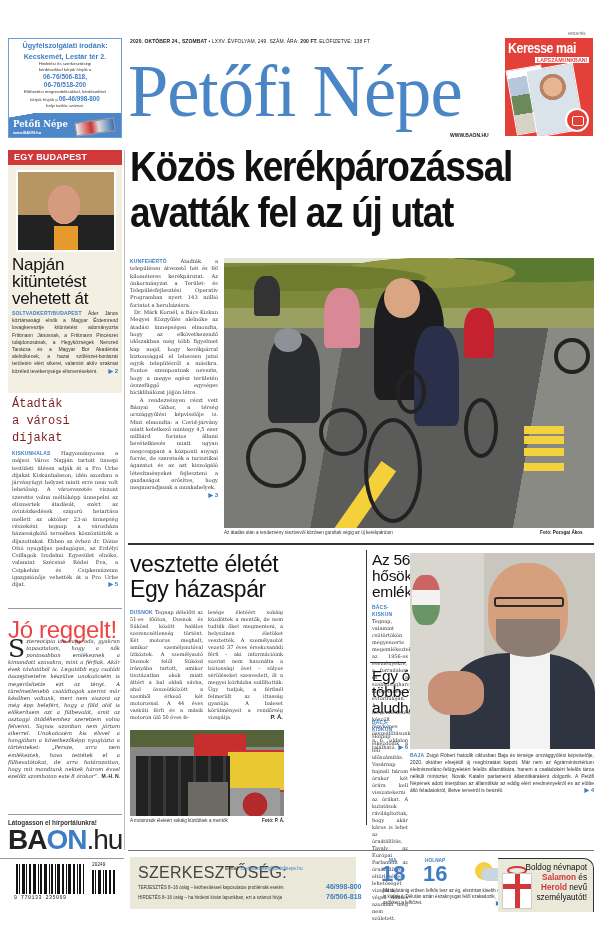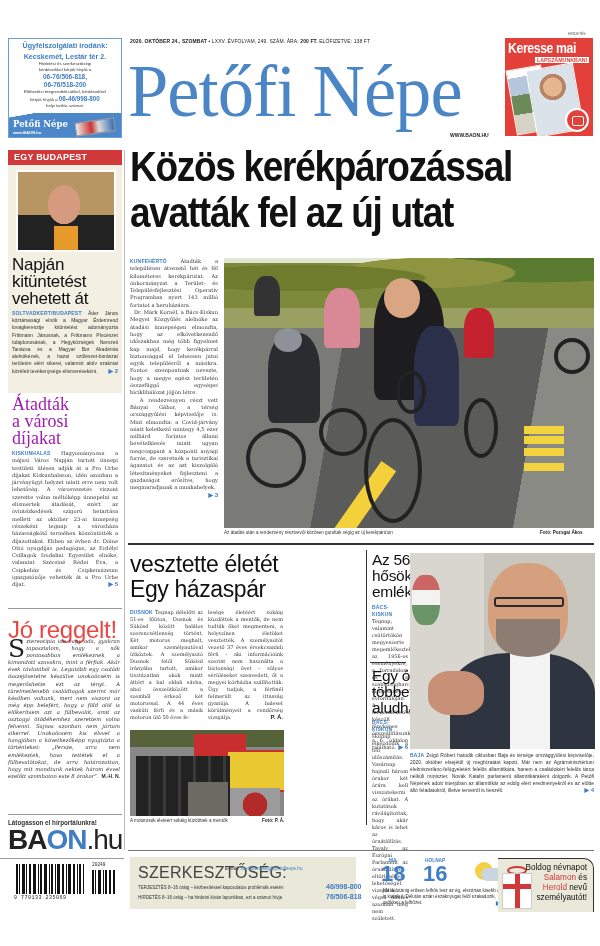--- a/index.html
+++ b/index.html
@@ -40,21 +40,21 @@
 
 #headline{left:130px;top:143px;width:470px;font-family:"Liberation Sans",sans-serif;font-weight:bold;font-size:43px;line-height:46px;color:#111;letter-spacing:-1.5px;transform:scaleX(0.86);transform-origin:left;white-space:nowrap}
 
 
 #egy-percben{left:8px;top:150px;width:114px;height:15px;background:#d0383a;color:#fff;font-family:"Liberation Sans",sans-serif;font-weight:bold;font-size:9px;padding-left:6px;line-height:15px;letter-spacing:.2px}
 #left-col-bg{left:8px;top:165px;width:114px;height:228px;background:#f3efe3}
 #portrait{left:16px;top:170px;width:100px;height:82px;background:radial-gradient(ellipse 20px 24px at 48% 42%,#d69a7f 0 80%,transparent 82%),linear-gradient(180deg,#b79664 0 55%,#222 55% 100%);border:2px solid #fff;overflow:hidden}
 #portrait .shirt{position:absolute;left:36px;top:54px;width:24px;height:30px;background:#e69a2c}
 #h-allami{left:12px;top:256px;font-family:"Liberation Sans",sans-serif;font-size:17px;line-height:17px;color:#111;font-weight:normal;letter-spacing:-.3px}
 #t-allami{left:12px;top:310px;width:106px}
-.sect-h{font-family:Liberation Serif, serif;font-size:18px;line-height:17px;color:#a21caf}
+.sect-h{font-family:Liberation Mono, monospace;font-size:12px;line-height:17px;color:#7f1d1d}
 #h-atadtak{left:12px;top:396px}
 #t-atadtak{left:12px;top:450px;width:106px}
 #jo-reggelt{left:8px;top:616px;font-family:Liberation Sans, sans-serif;font-size:24px;color:#ef4444;letter-spacing:-.3px}
 #t-jo{left:8px;top:638px;width:112px;font-family:"DejaVu Serif",serif;font-style:italic;font-size:5.3px;line-height:7.1px;text-align:justify;color:#333}
 #t-jo .dropcap{float:left;font-size:25px;line-height:21px;margin-right:1px;font-style:normal;color:#222}
 #t-jo .sig{float:right;font-style:normal;font-weight:bold;font-family:"Liberation Sans",sans-serif;font-size:5px}
 #baon-visit{left:8px;top:819px;font-family:"Liberation Sans",sans-serif;font-weight:bold;font-size:6.3px;color:#333}
 #baon-logo{left:8px;top:825px;font-family:"Liberation Sans",sans-serif;font-size:28px;letter-spacing:-1px;color:#222;line-height:30px}
 #baon-logo .on{color:#3f7ec4;font-weight:bold}
 #baon-logo .ba{font-weight:bold}
@@ -114,21 +114,21 @@
 #weather .sun{position:absolute;left:94px;top:4px;width:18px;height:18px;border-radius:50%;background:#f6cf43}
 #weather .cloud{position:absolute;left:100px;top:10px;width:24px;height:13px;border-radius:7px;background:#c9d6e1}
 #weather .txt{position:absolute;left:2px;top:30px;width:126px;font-family:"Liberation Sans",sans-serif;font-size:4.6px;line-height:6px;color:#333}
 
 #nameday{left:498px;top:858px;width:96px;height:54px;background:#e9e8d9;border-radius:0 10px 0 0;border-top:1px solid #333;border-right:1px solid #333}
 #nameday .gift{position:absolute;left:4px;top:14px;width:30px;height:36px;background:#fff;border:1px solid #ccc}
 #nameday .gift:before{content:"";position:absolute;left:12px;top:0;width:5px;height:100%;background:#d0383a}
 #nameday .gift:after{content:"";position:absolute;left:0;top:10px;width:100%;height:5px;background:#d0383a}
 #nameday .bow{position:absolute;left:9px;top:7px;width:20px;height:9px;border:2px solid #d0383a;border-radius:50%}
 #nameday .t{position:absolute;right:6px;font-family:"Liberation Sans",sans-serif;font-size:8.2px;text-align:right;color:#111;white-space:nowrap;line-height:10px}
-#nameday .red{color:#d0383a;font-weight:normal}
+#nameday .red{color:#d0383a;font-weight:bold}
 </style>
 </head>
 <body>
 
 <div id="cs-box" class="abs">
   <div class="h1">Ügyfélszolgálati irodánk:</div>
   <div class="h1">Kecskemét, Lestár tér 2.</div>
   <div class="small">Hirdetési és szerkesztőségi</div>
   <div class="small">kérdéseikkel kérjük hívják a</div>
   <div class="ph">06-76/506-818,</div>

